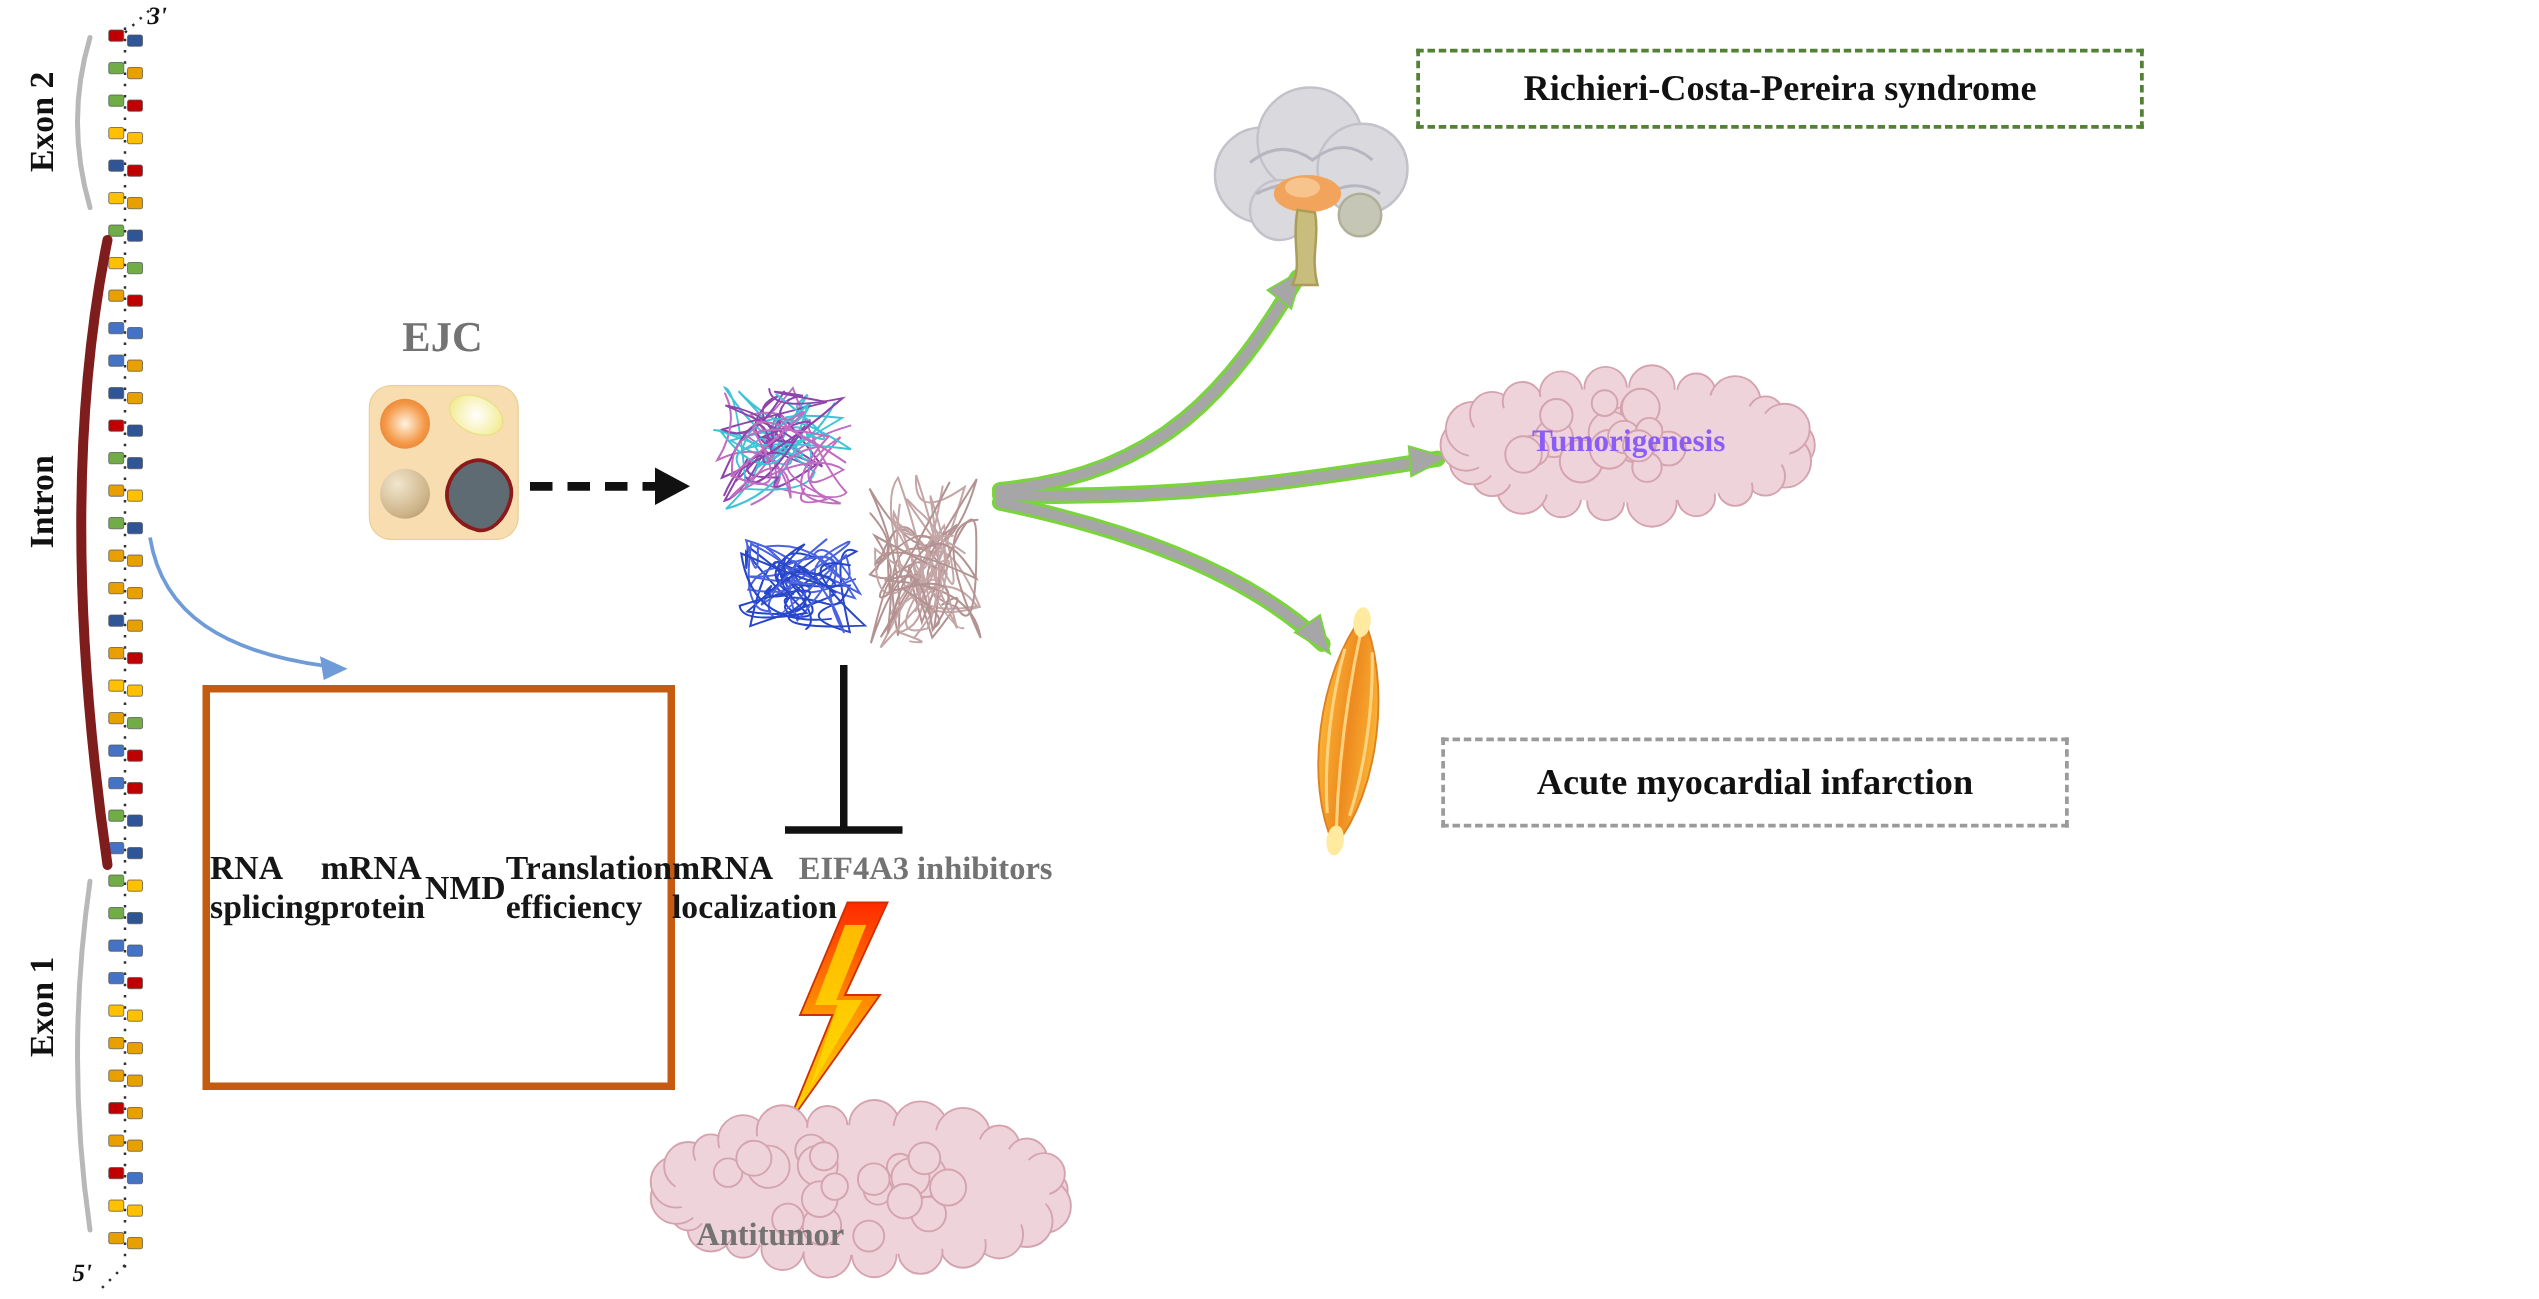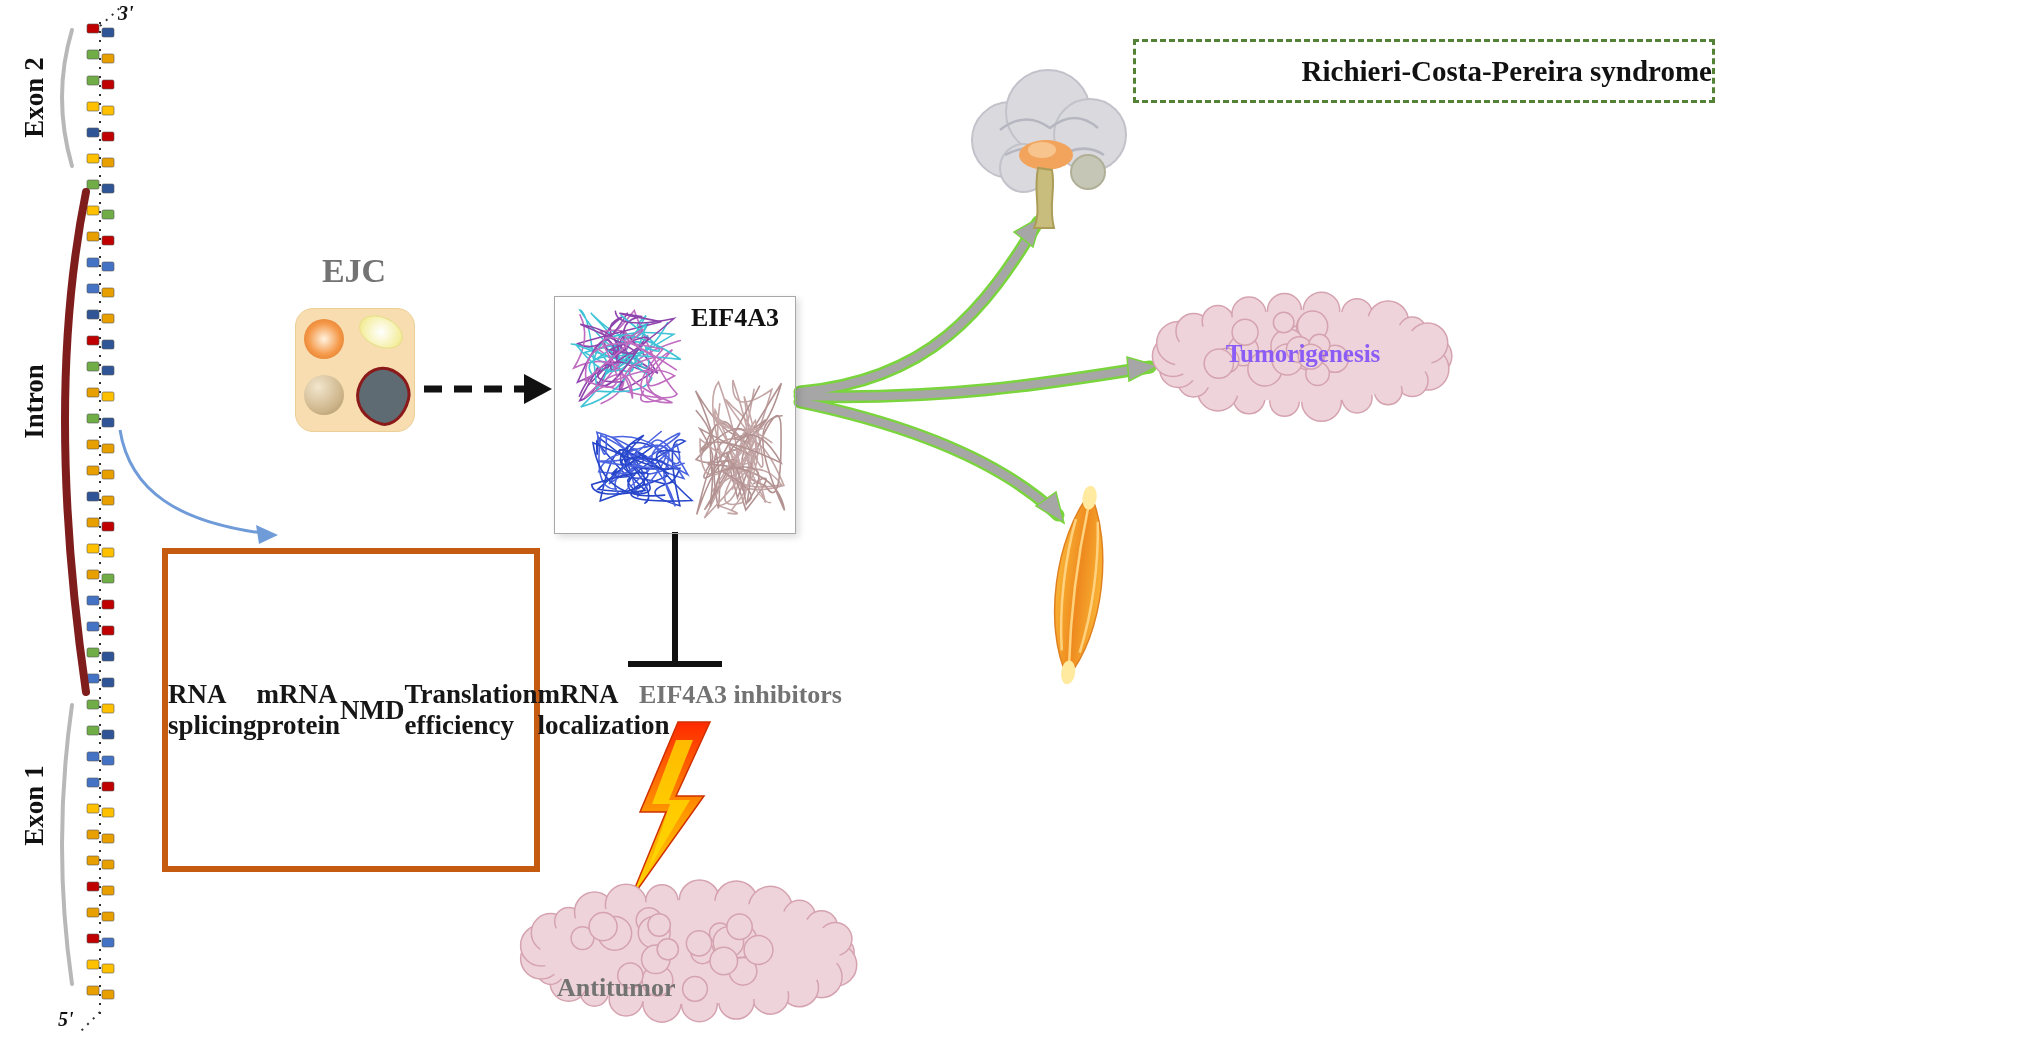--- a/index.html
+++ b/index.html
@@ -23,21 +23,21 @@
   .ejc-blob{left:60px;top:58px;width:48px;height:52px;background:#5f6b72;border:3px solid #8b1a1a;
       border-radius:46% 54% 40% 60% / 50% 45% 55% 50%;transform:rotate(14deg);}
   .protein-box{position:absolute;left:554px;top:296px;width:240px;height:236px;background:transparent;
       border:1px solid #a8a8a8;box-shadow:3px 3px 7px rgba(0,0,0,.14);}
   .protein-title{position:absolute;right:16px;top:6px;font:bold 26px "Liberation Serif",serif;color:#111;}
   .fn-box{position:absolute;left:162px;top:548px;width:366px;height:312px;border:6px solid #c55a11;
       display:flex;justify-content:space-evenly;align-items:center;}
   .fn-item{font:bold 27px "Liberation Serif",serif;color:#161616;}
   .dash-box{position:absolute;display:flex;align-items:center;justify-content:center;text-align:center;
       font-family:"Liberation Serif",serif;font-weight:bold;color:#111;background:transparent;}
-  .box-syndrome{left:1133px;top:39px;width:576px;height:58px;border:3px dashed #538135;font-size:29px;justify-content:flex-end;}
+  .box-syndrome{left:1133px;top:39px;width:576px;height:58px;border:3px dashed #538135;font-size:29px;}
   .box-expression{left:1444px;top:254px;width:500px;height:58px;border:3px dashed #f7c563;font-size:25px;}
   .box-ncrna{left:1444px;top:344px;width:580px;height:64px;border:3px dashed #2e74b5;font-size:29px;}
   .box-infarction{left:1153px;top:590px;width:496px;height:66px;border:3px dashed #9b9b9b;font-size:29px;}
   .lbl-inhibitor{left:512px;top:680px;width:330px;text-align:right;font-size:26px;}
   .lbl-antitumor{left:557px;top:973px;width:266px;text-align:left;font-size:26px;}
   .lbl-tumorigenesis{left:1168px;top:340px;width:270px;text-align:center;font-size:25px;color:#8b5cf6;}
 </style>
 </head>
 <body>
 
@@ -327,34 +327,34 @@
   <div class="vlabel" style="left:-46px;top:790px;">Exon 1</div>
 
   <div class="txt ejc-label">EJC</div>
   <div class="ejc-box">
     <div class="ejc-shape ejc-orange"></div>
     <div class="ejc-shape ejc-yellow"></div>
     <div class="ejc-shape ejc-sphere"></div>
     <div class="ejc-shape ejc-blob"></div>
   </div>
 
-  <div class="protein-box">
-    <span class="protein-title">EIF4A3</span>
-  </div>
 
   <div class="fn-box">
     <span class="fn-item">RNA splicing</span>
     <span class="fn-item">mRNA protein</span>
     <span class="fn-item">NMD</span>
     <span class="fn-item">Translation efficiency</span>
     <span class="fn-item">mRNA localization</span>
   </div>
 
   <div class="txt lbl-inhibitor">EIF4A3 inhibitors</div>
   <div class="txt lbl-antitumor">Antitumor</div>
 
   <div class="txt lbl-tumorigenesis">Tumorigenesis</div>
 
   <div class="dash-box box-syndrome">
     <span>Richieri-Costa-Pereira syndrome</span>
   </div>
+  <div class="dash-box box-infarction">
+    <span>Acute myocardial infarction</span>
+  </div>
 
 </div>
 
 </body></html>

